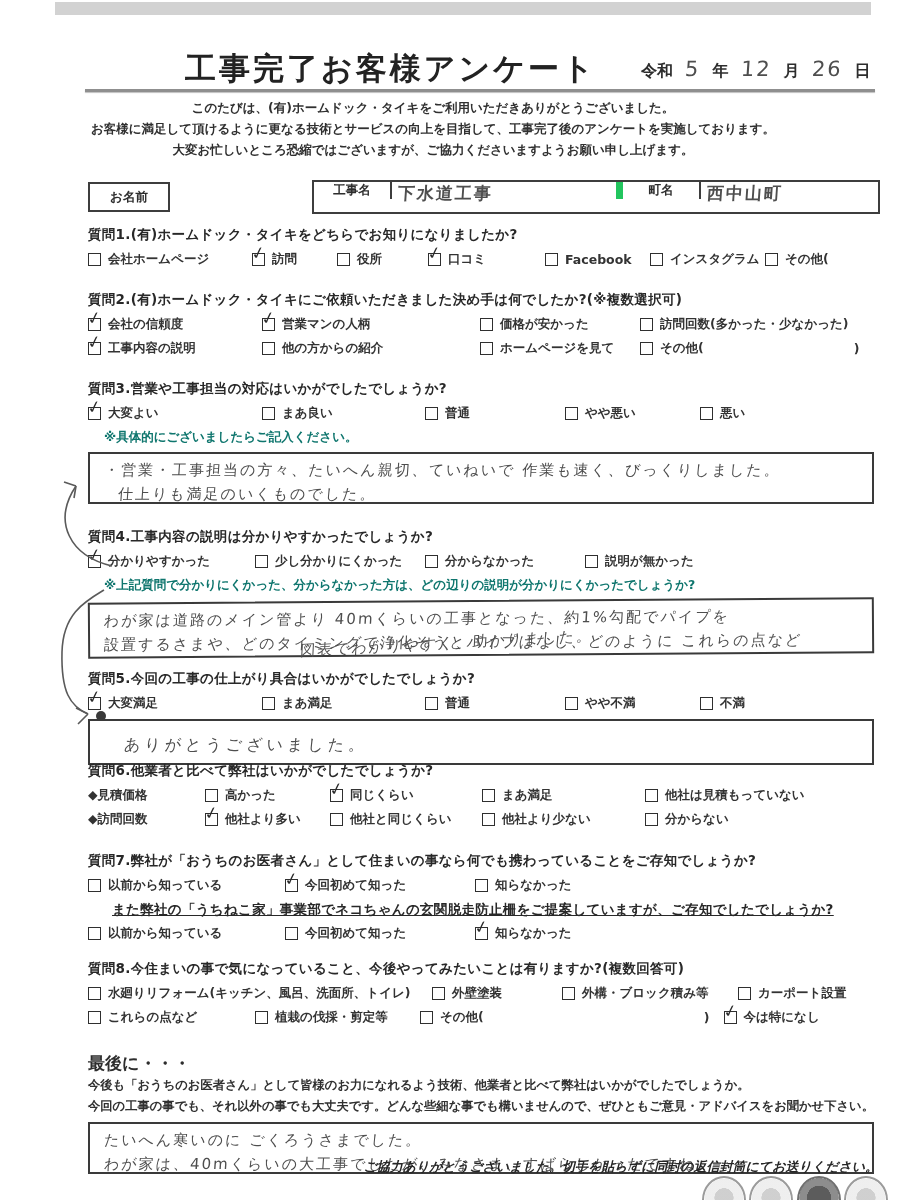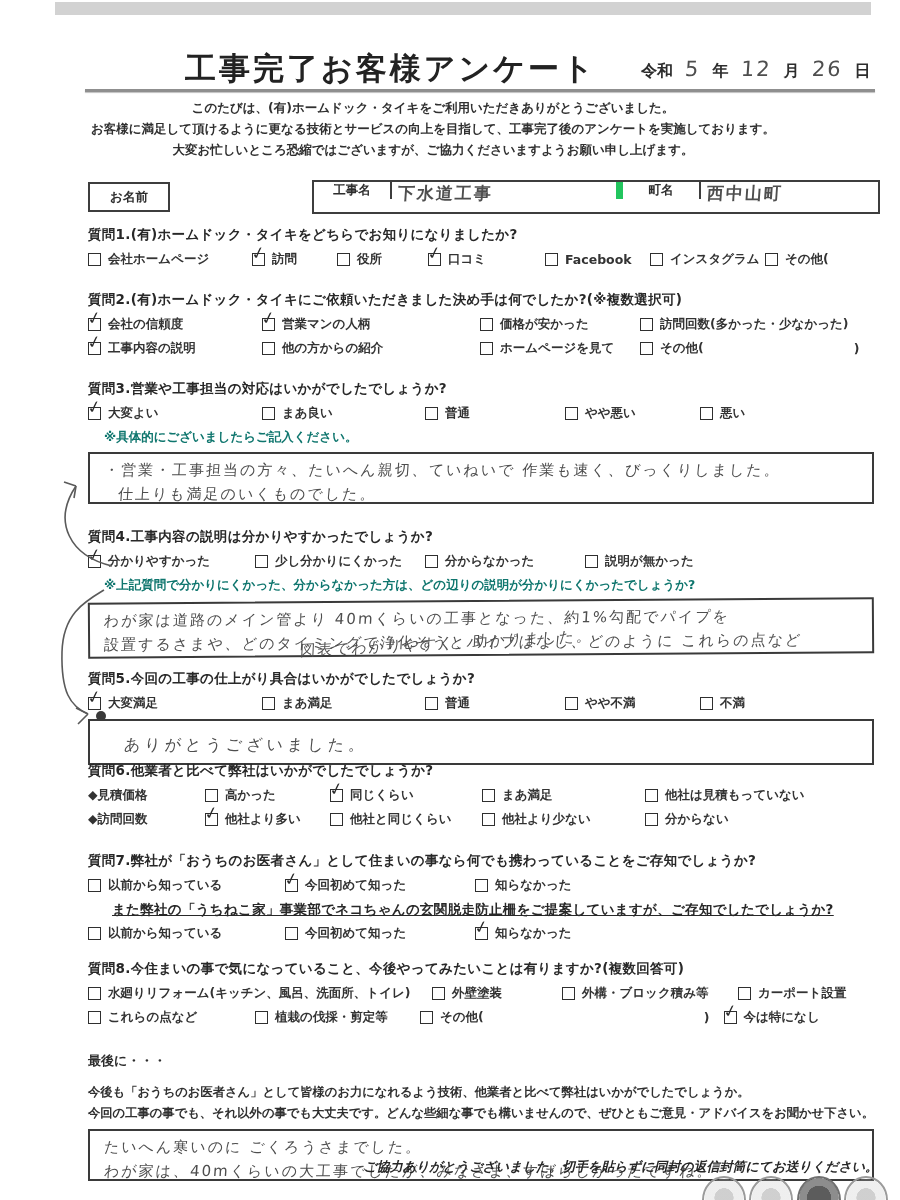--- a/index.html
+++ b/index.html
@@ -39,21 +39,21 @@
   .rw-q1 .opt:nth-child(1){width:164px}.rw-q1 .opt:nth-child(2){width:85px}.rw-q1 .opt:nth-child(3){width:91px}
   .rw-q1 .opt:nth-child(4){width:117px}.rw-q1 .opt:nth-child(5){width:105px}.rw-q1 .opt:nth-child(6){width:115px}
   .rw-q2 .opt:nth-child(1){width:174px}.rw-q2 .opt:nth-child(2){width:218px}.rw-q2 .opt:nth-child(3){width:160px}
   .rw-q3 .opt:nth-child(1){width:174px}.rw-q3 .opt:nth-child(2){width:163px}.rw-q3 .opt:nth-child(3){width:140px}.rw-q3 .opt:nth-child(4){width:135px}
   .rw-q4 .opt:nth-child(1){width:167px}.rw-q4 .opt:nth-child(2){width:170px}.rw-q4 .opt:nth-child(3){width:160px}
   .rw-q6 .opt:nth-child(1){width:125px}.rw-q6 .opt:nth-child(2){width:152px}.rw-q6 .opt:nth-child(3){width:163px}
   .rw-q7 .opt:nth-child(1){width:197px}.rw-q7 .opt:nth-child(2){width:190px}
   .rw-q8a .opt:nth-child(1){width:344px}.rw-q8a .opt:nth-child(2){width:130px}.rw-q8a .opt:nth-child(3){width:176px}
   .rw-q8b .opt:nth-child(1){width:167px}.rw-q8b .opt:nth-child(2){width:165px}.rw-q8b .opt:nth-child(3){margin-right:14px}
   
-  .closing-head{font-size:13px;font-weight:700;margin-bottom:12px;}
+  .closing-head{font-size:17px;font-weight:700;margin-bottom:0;}
   .closing-lines{font-size:12.3px;font-weight:600;line-height:20.5px;color:#303030;}
   .footer-line{width:790px;text-align:right;font-size:13px;font-weight:700;color:#262626;}
   
   .stamp{position:absolute;width:40px;height:44px;border:2px solid #9b9b9b;border-radius:50%;
          background:radial-gradient(circle at 50% 45%, rgba(150,150,150,.45) 0 30%, rgba(190,190,190,.25) 31% 60%, transparent 61%);}
   .stamp.dark{border-color:#6f6f6f;background:radial-gradient(circle at 50% 45%, #5c5c5c 0 38%, #8d8d8d 39% 62%, transparent 63%);}
   .arrows{position:absolute;top:0;left:0;pointer-events:none;}
   .overflow-hand{font-size:15px;white-space:nowrap;transform:rotate(-3deg) skewX(-6deg);}
 </style>
 </head>

